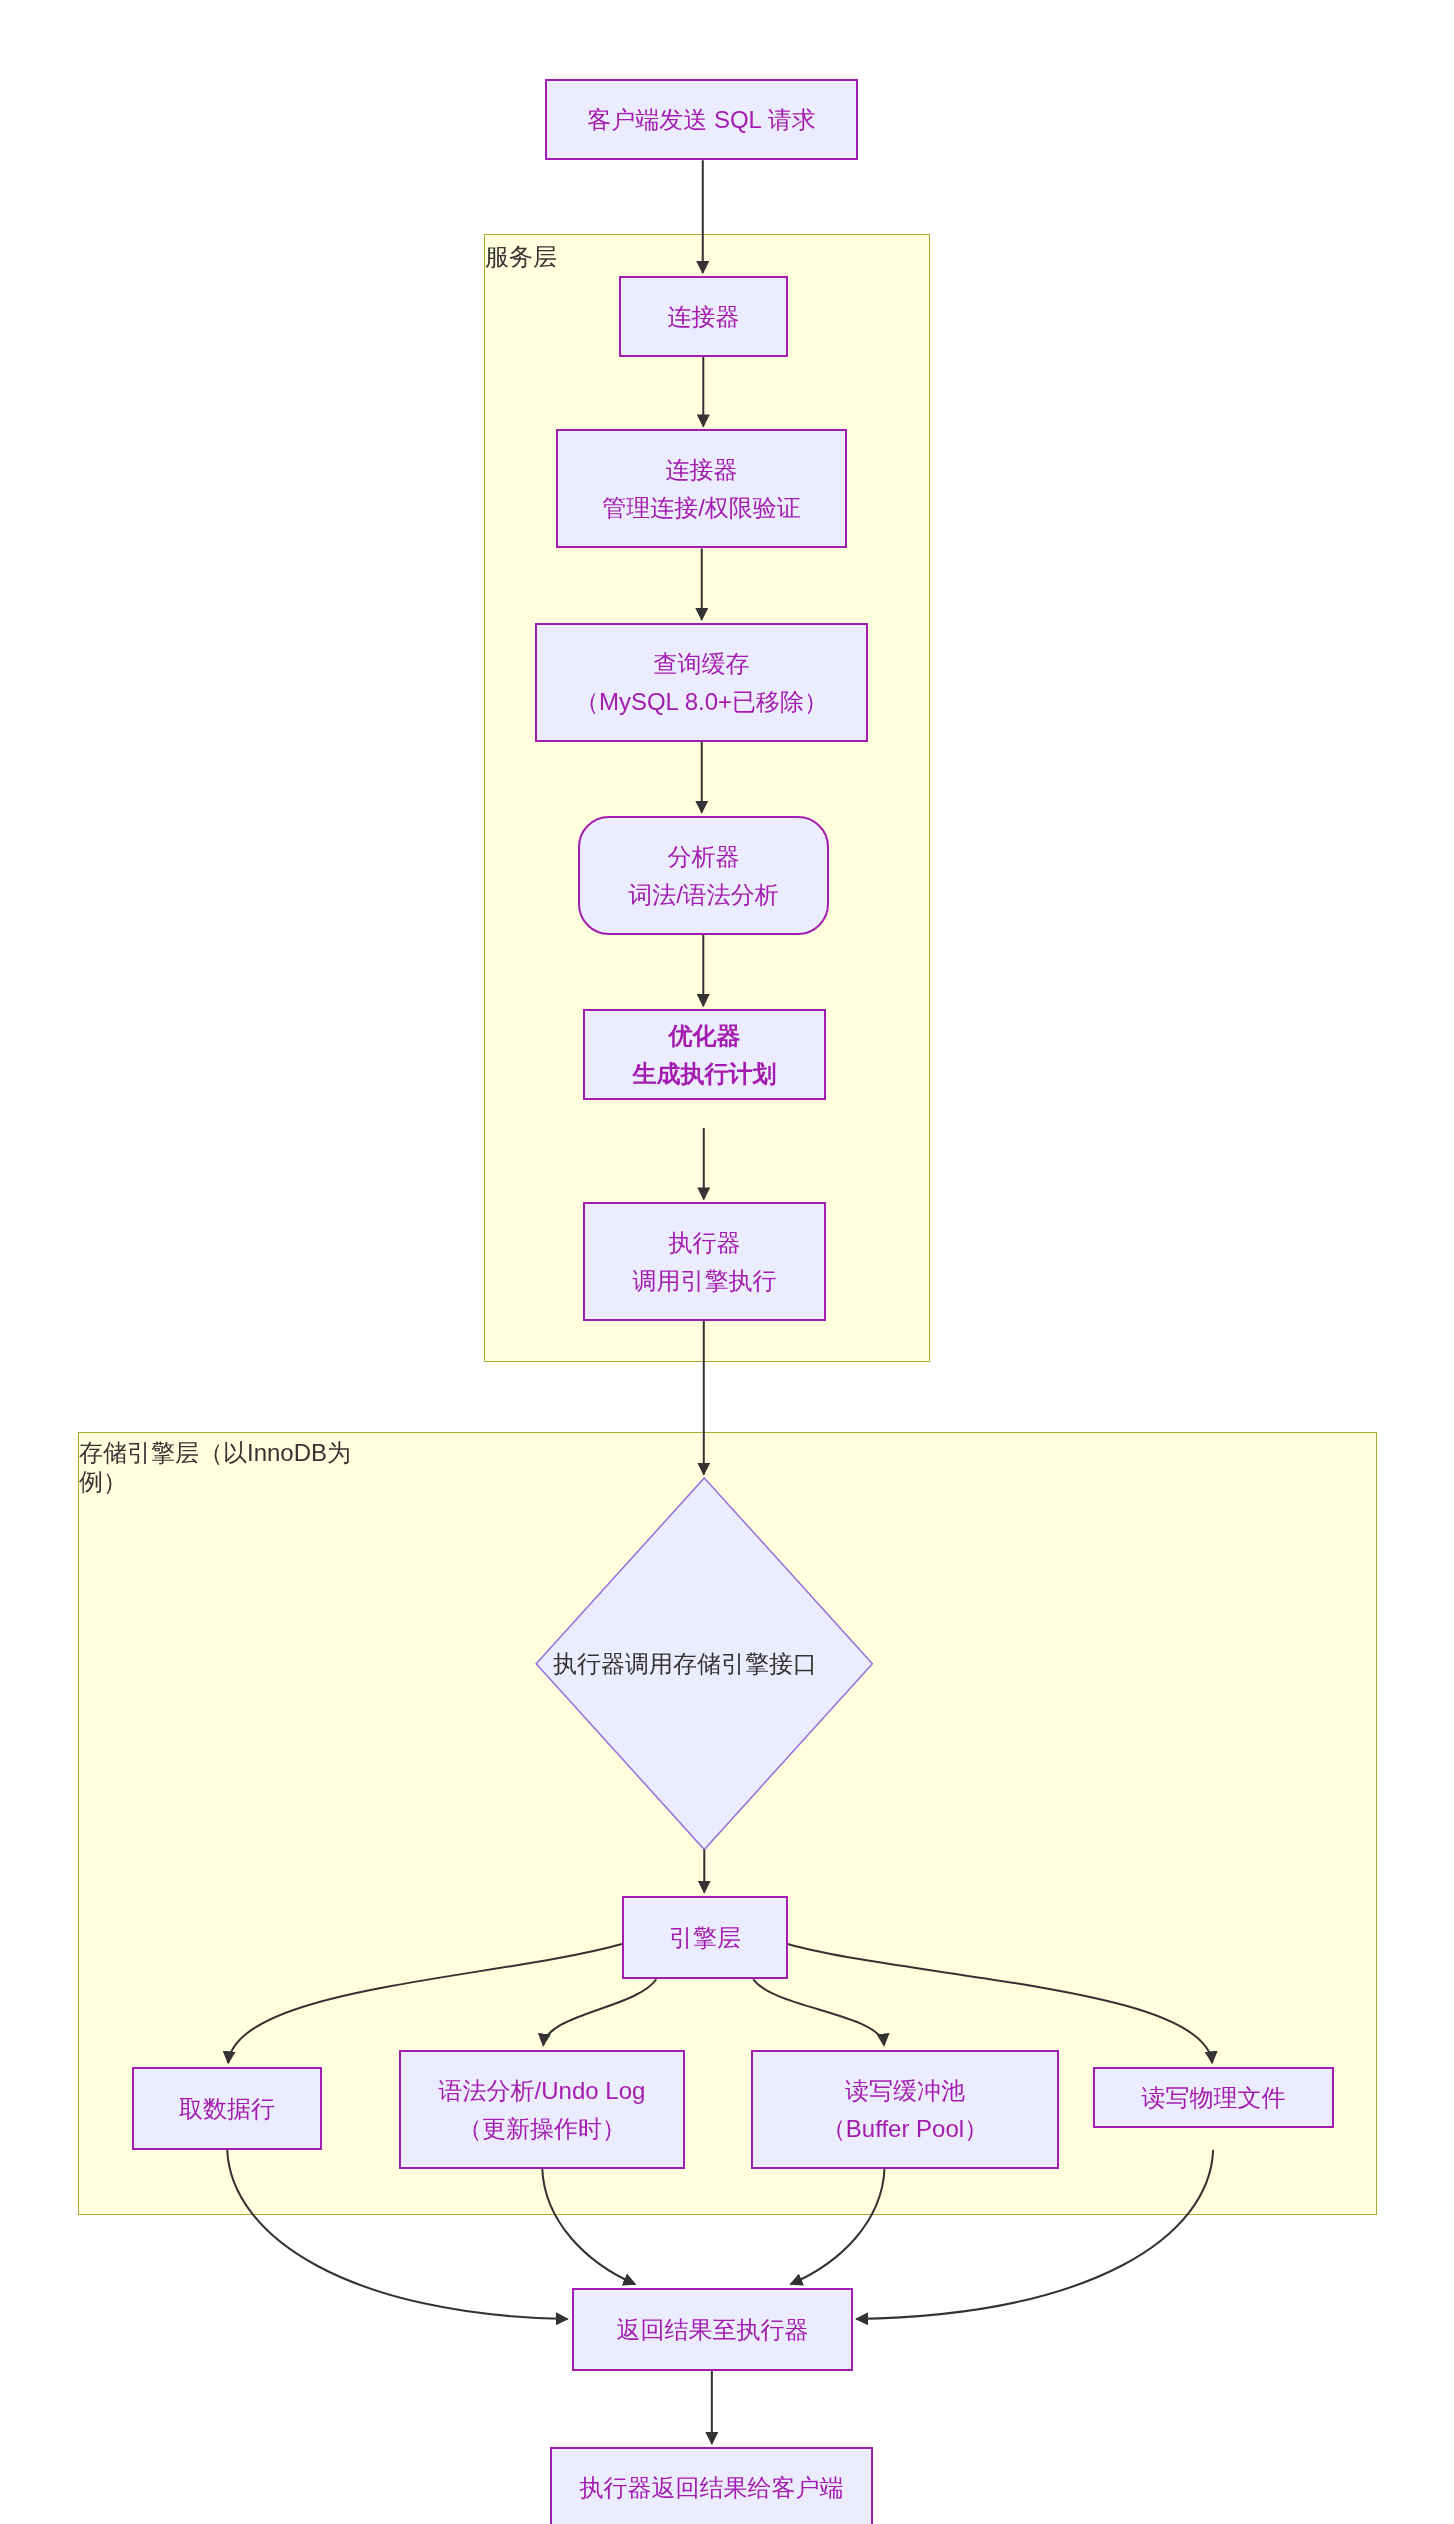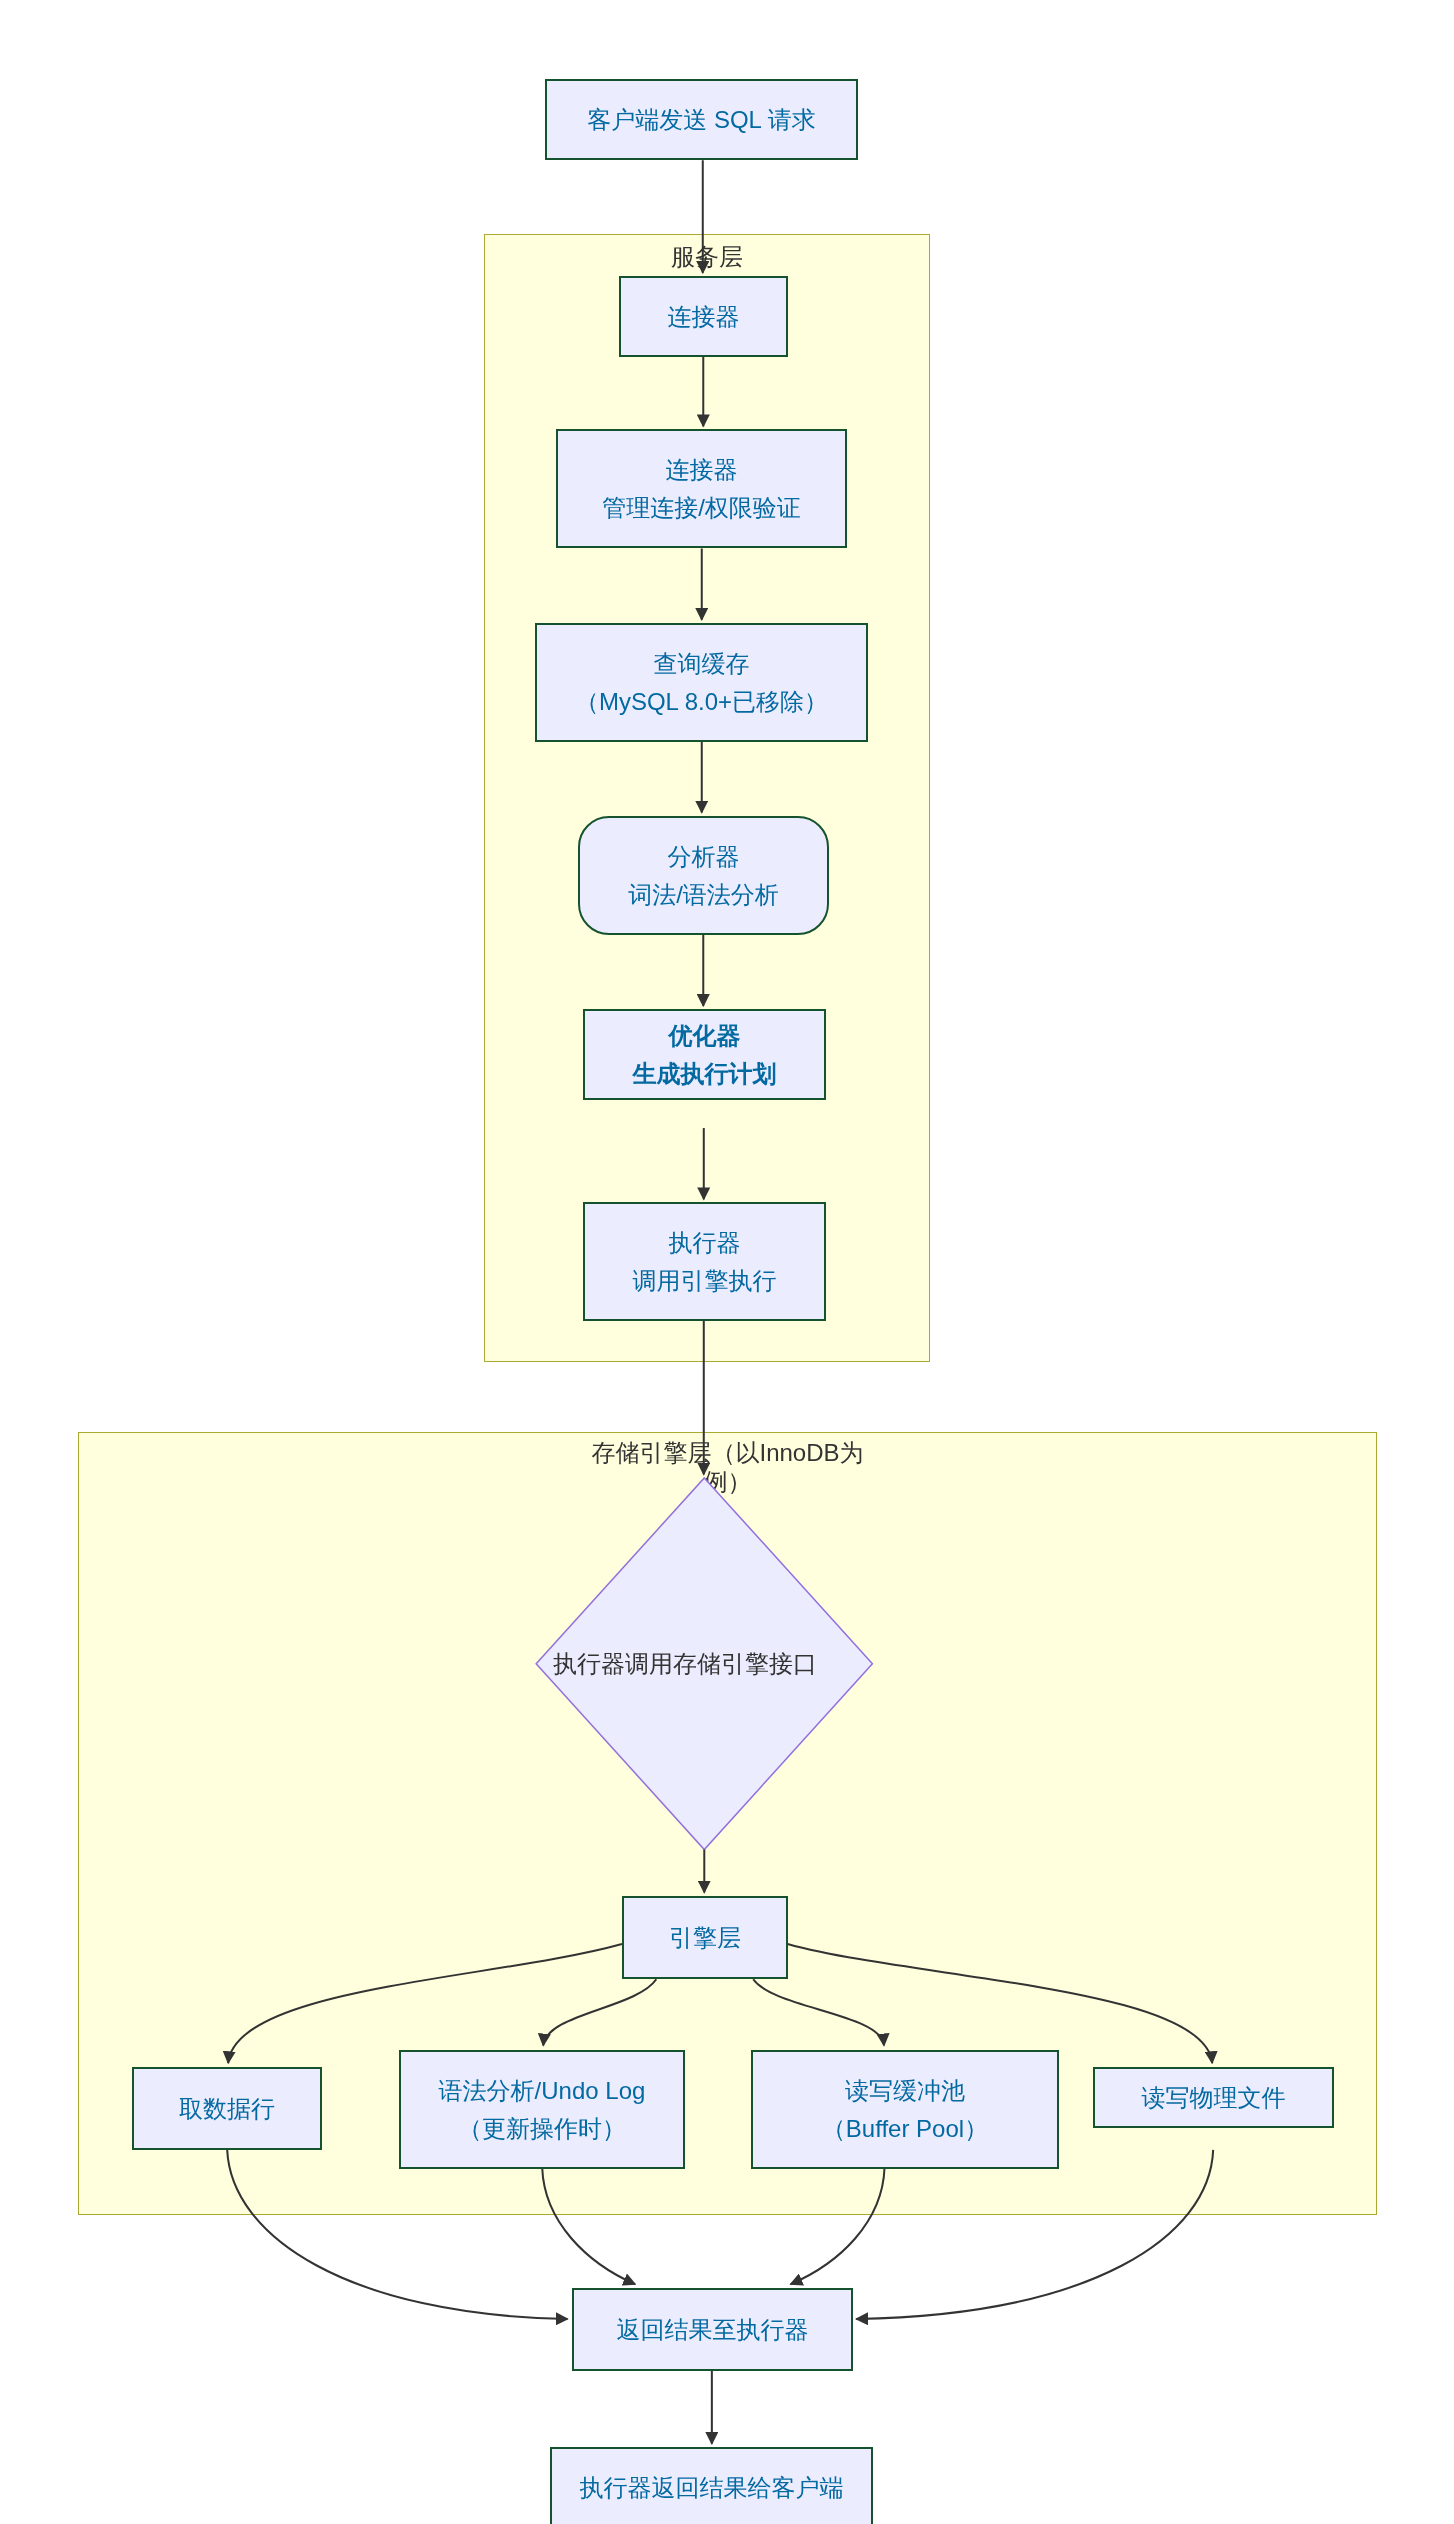--- a/index.html
+++ b/index.html
@@ -19,21 +19,21 @@
   .subgraph {
     position: absolute;
     background: #FFFFDE;
     border: 1.5px solid #AAAA33;
     box-sizing: border-box;
   }
   .subgraph-label {
     position: absolute;
     left: 0;
     right: 0;
-    text-align: center;
+    text-align: left;
     font-size: 24px;
     line-height: 29px;
     color: #333333;
   }
   .edges {
     position: absolute;
     left: 0;
     top: 0;
     pointer-events: none;
   }
@@ -43,30 +43,30 @@
     stroke-width: 4;
   }
   .diamond-shape {
     fill: #ECECFF;
     stroke: #9370DB;
     stroke-width: 3;
   }
   .node {
     position: absolute;
     background: #ECECFF;
-    border: 2px solid #14532d;
+    border: 2px solid #a21caf;
     box-sizing: border-box;
     display: flex;
     flex-direction: column;
     justify-content: center;
     align-items: center;
     text-align: center;
     font-size: 24px;
     line-height: 38px;
-    color: #0369a1;
+    color: #a21caf;
   }
   .node span { display: block; white-space: nowrap; }
   .diamond-label {
     position: absolute;
     display: flex;
     align-items: center;
     text-align: center;
     font-size: 24px;
     color: #333333;
     white-space: nowrap;

